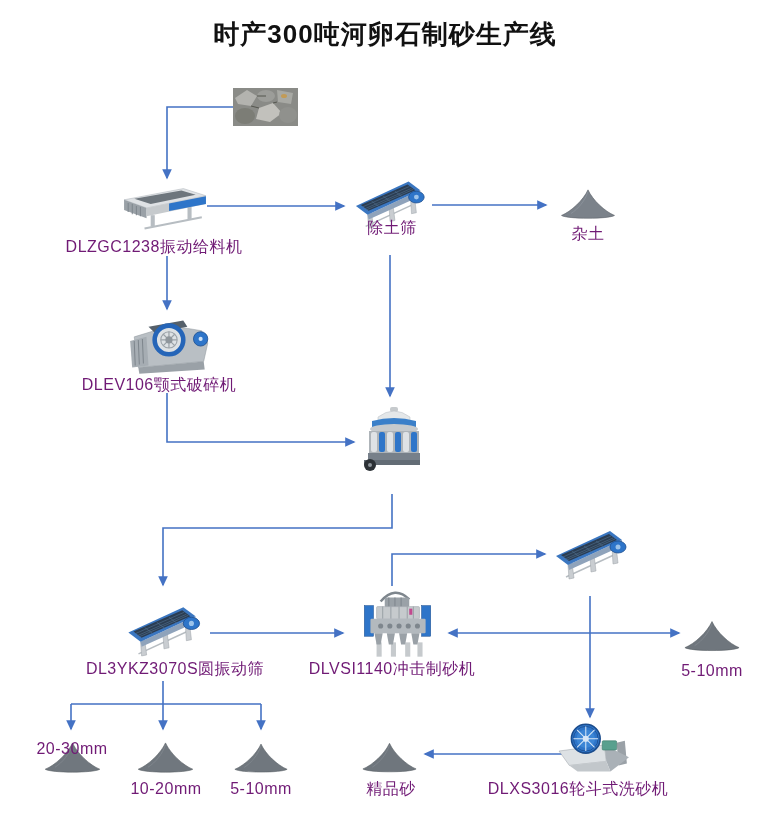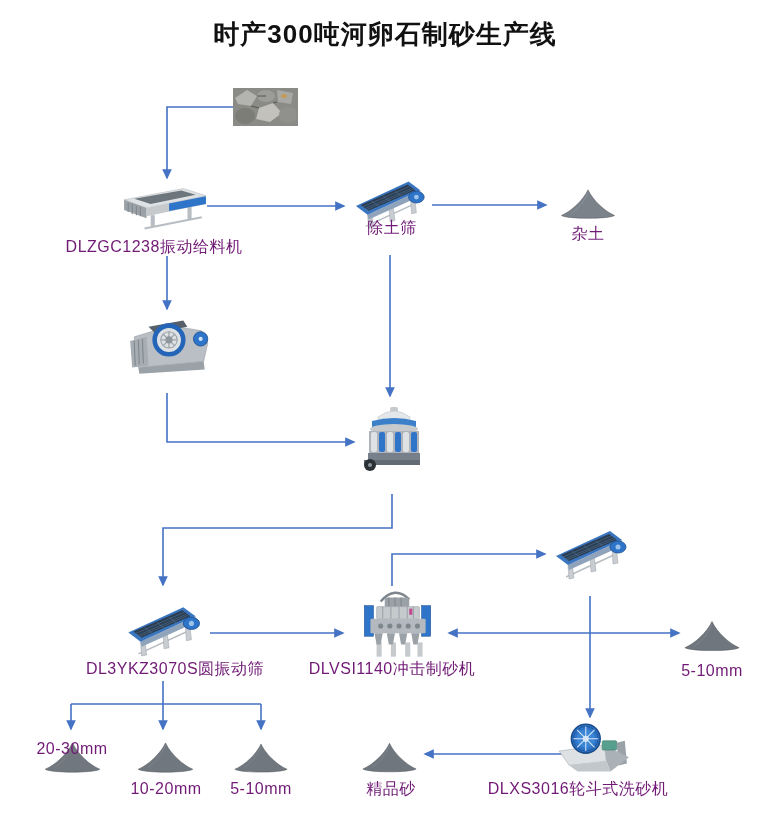--- a/index.html
+++ b/index.html
@@ -205,20 +205,21 @@
     <path d="M30,5 C27,14 20,23 12,28" stroke="#7e858c" stroke-width="1" fill="none"></path>
   </svg>
   <svg class="node-img" style="left:233px;top:741px" width="56" height="36" viewBox="0 0 60 38">
     <path d="M30,3 C25,14 12,26 2,30 C8,34 52,34 58,30 C48,26 35,14 30,3 Z" fill="#70777e" stroke="#575d63" stroke-width="0.6"></path>
     <path d="M30,5 C27,14 20,23 12,28" stroke="#7e858c" stroke-width="1" fill="none"></path>
   </svg>
 
   <div class="lbl" style="left:154px;top:237px">DLZGC1238振动给料机</div>
   <div class="lbl" style="left:392px;top:218px">除土筛</div>
   <div class="lbl" style="left:588px;top:224px">杂土</div>
+  <div class="lbl" style="left:159px;top:375px">DLEV106颚式破碎机</div>
   <div class="lbl" style="left:175px;top:659px">DL3YKZ3070S圆振动筛</div>
   <div class="lbl" style="left:392px;top:659px">DLVSI1140冲击制砂机</div>
   <div class="lbl" style="left:712px;top:662px">5-10mm</div>
   <div class="lbl" style="left:578px;top:779px">DLXS3016轮斗式洗砂机</div>
   <div class="lbl" style="left:391px;top:779px">精品砂</div>
   <div class="lbl" style="left:72px;top:740px">20-30mm</div>
   <div class="lbl" style="left:166px;top:780px">10-20mm</div>
   <div class="lbl" style="left:261px;top:780px">5-10mm</div>
 
 </div>

